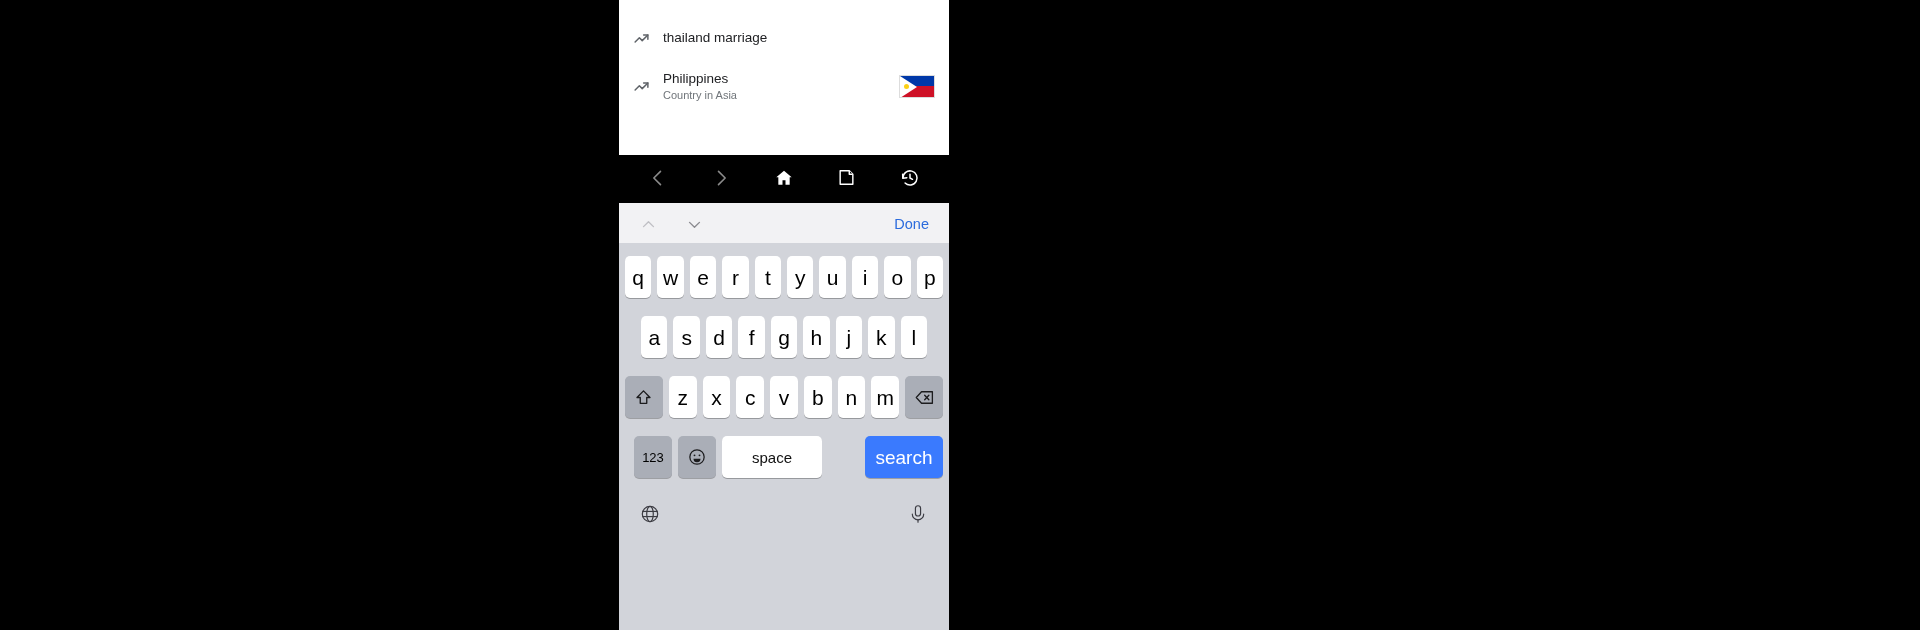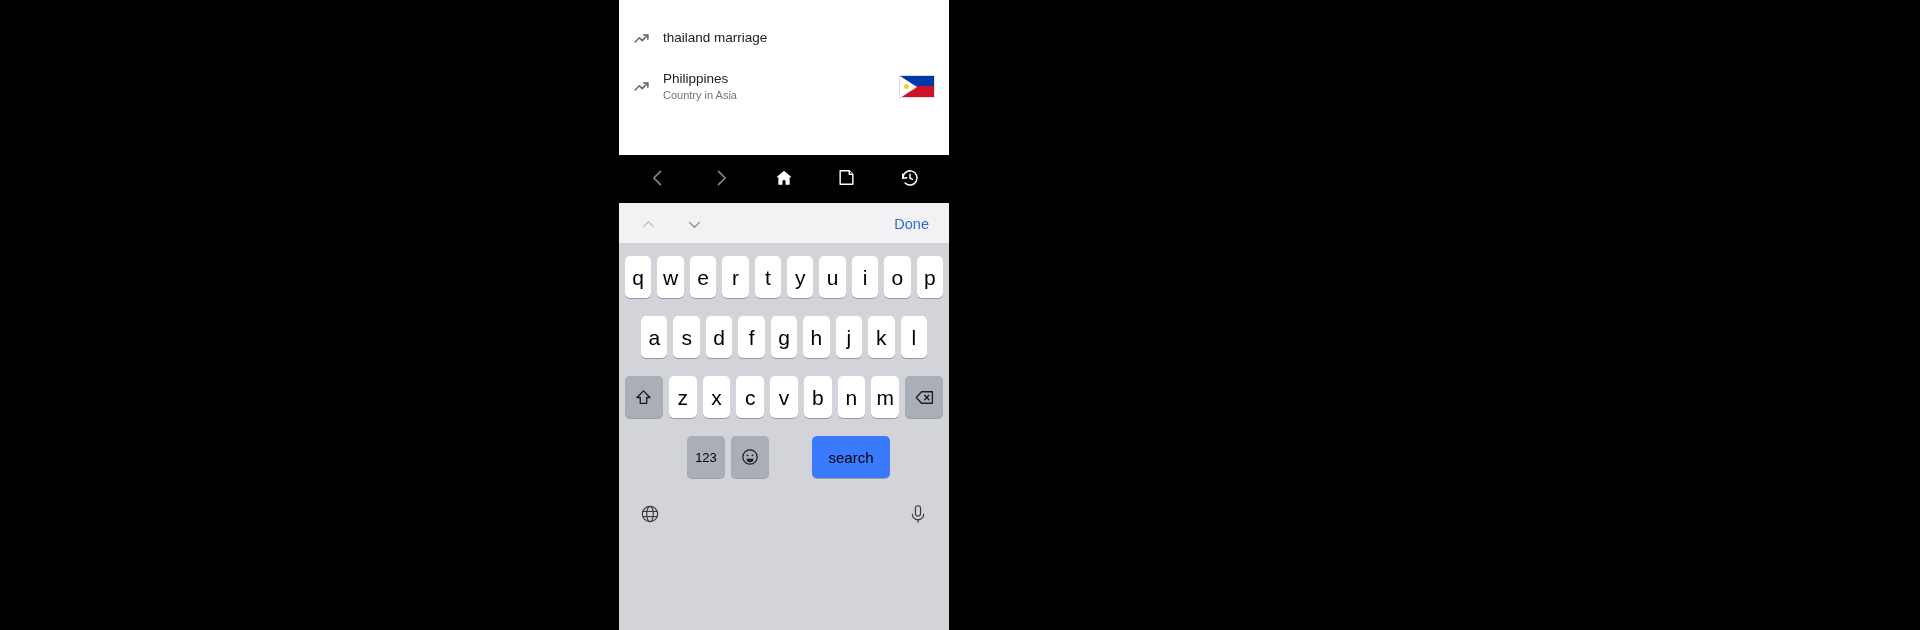--- a/index.html
+++ b/index.html
@@ -106,21 +106,21 @@
   }
   .row2{padding:0 19px;}
   .key.special{
     background:#aaaeb7;box-shadow:0 1px 0 rgba(0,0,0,0.25);
   }
   .key.shift,.key.backspace{flex:0 0 38px;max-width:38px;}
   .key.num{flex:0 0 38px;max-width:38px;font-size:13px;margin-left:12px;}
   .key.emoji{flex:0 0 38px;max-width:38px;}
   .key.space{flex:1;font-size:15px;color:#111;}
   .key.search{
-    flex:0 0 78px;max-width:78px;background:#3a7afe;color:#000000;font-size:15px;
+    flex:0 0 78px;max-width:78px;background:#3a7afe;color:#ffffff;font-size:19px;
     box-shadow:0 1px 0 rgba(0,0,0,0.25);
     margin-left:40px;
   }
   .key svg{display:block;}
   .kb-bottom{
     height:42px;display:flex;align-items:center;justify-content:space-between;
     padding:0 20px;box-sizing:border-box;
   }
   .kb-bottom .gicon{display:flex;align-items:center;justify-content:center;}
   .kb-bottom svg{display:block;}
@@ -292,20 +292,21 @@
         <div class="key special emoji">
           <span>
             <svg width="20" height="20" viewBox="0 0 24 24" fill="none" stroke="#1c1c1e" stroke-width="1.5">
               <circle cx="12" cy="12" r="8.6"></circle>
               <circle cx="9" cy="10" r="1.1" fill="#1c1c1e" stroke="none"></circle>
               <circle cx="15" cy="10" r="1.1" fill="#1c1c1e" stroke="none"></circle>
               <path d="M7.8 14.2h8.4a4.2 4.2 0 0 1-8.4 0z" fill="#1c1c1e" stroke="none"></path>
             </svg>
           </span>
         </div>
+        <div class="key space">space</div>
         <div class="key search">search</div>
       </div>
 
       <div class="kb-bottom">
         <span class="gicon">
           <svg width="22" height="22" viewBox="0 0 24 24" fill="none" stroke="#3c3c43" stroke-width="1.3">
             <circle cx="12" cy="12" r="8.4"></circle>
             <ellipse cx="12" cy="12" rx="3.6" ry="8.4"></ellipse>
             <line x1="3.6" y1="9.2" x2="20.4" y2="9.2"></line>
             <line x1="3.6" y1="14.8" x2="20.4" y2="14.8"></line>

